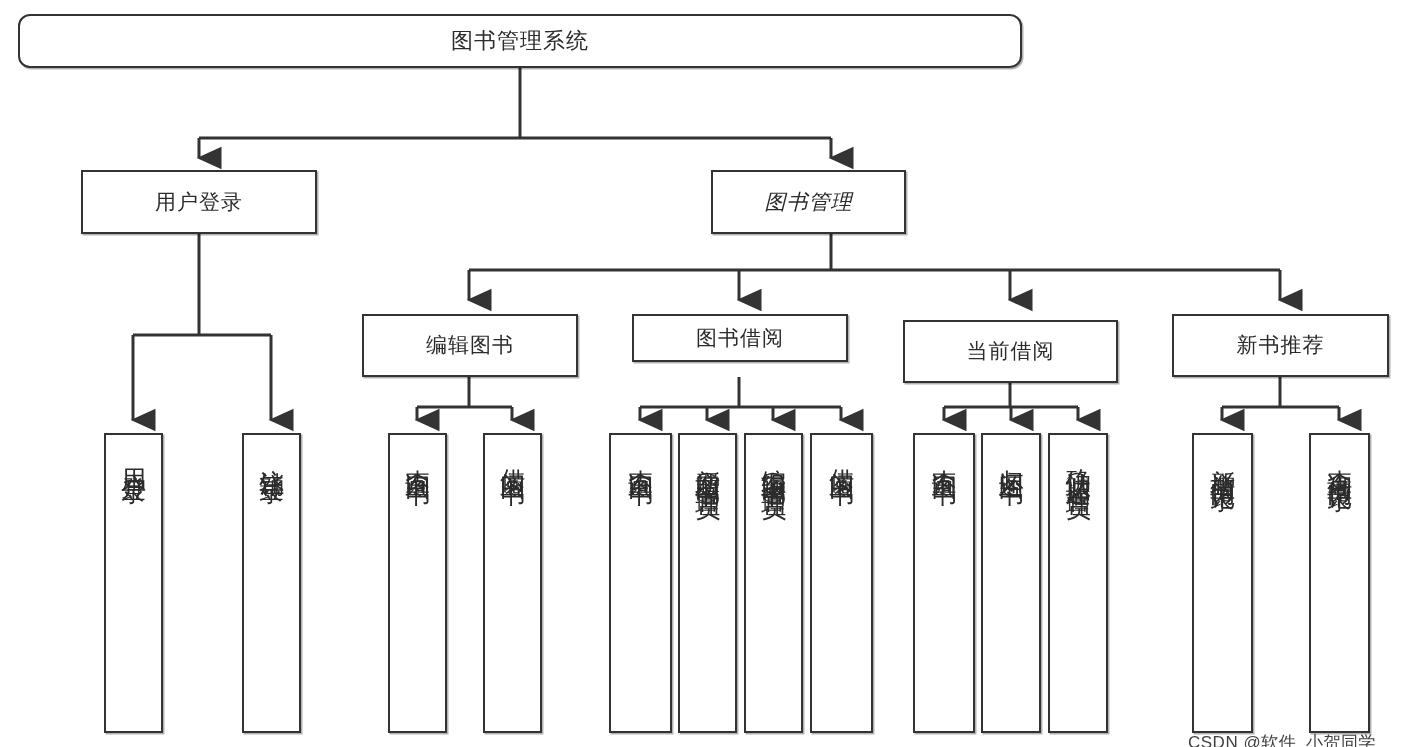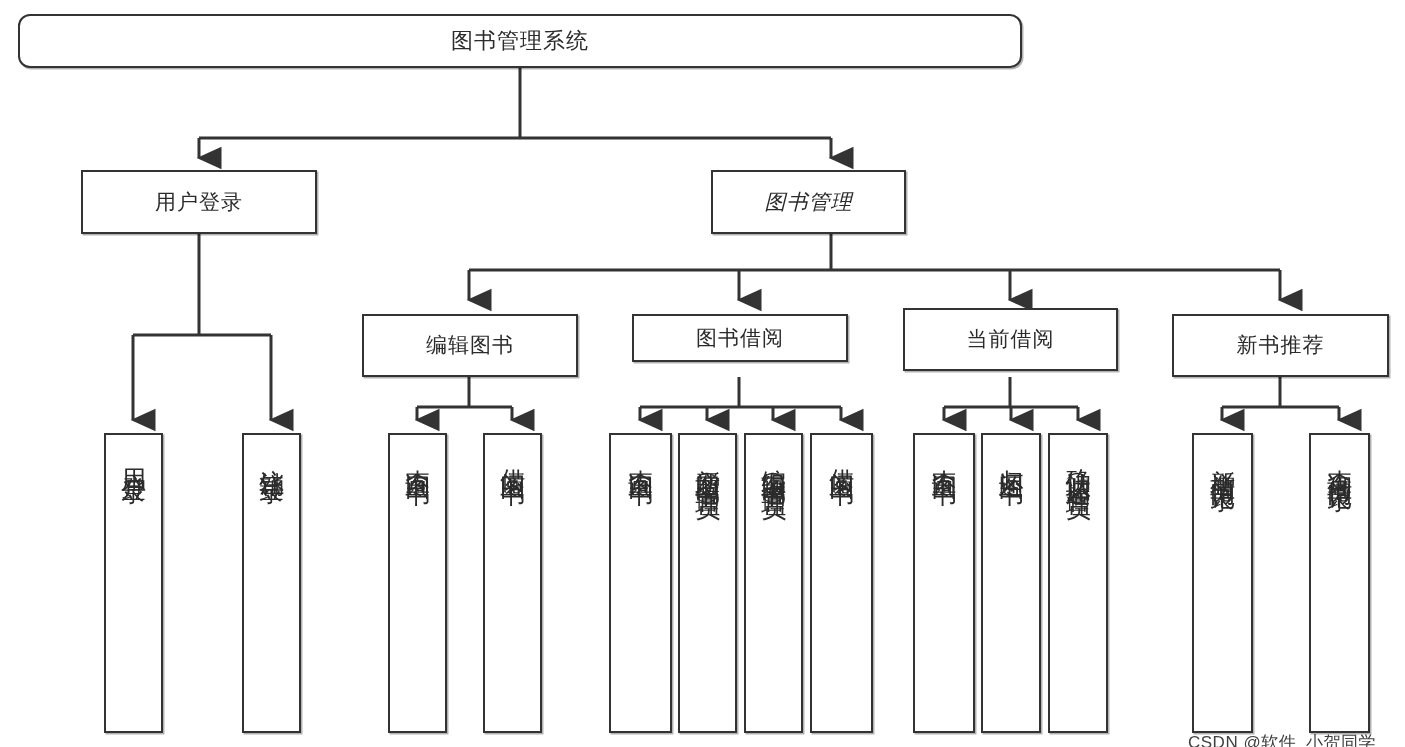--- a/index.html
+++ b/index.html
@@ -134,21 +134,21 @@
   <div class="node horiz" style="left:711px; top:170px; width:195px; height:64px;font-style:italic;">
     <span class="label">图书管理</span>
   </div>
 
   <div class="node horiz" style="left:362px; top:314px; width:216px; height:63px;">
     <span class="label">编辑图书</span>
   </div>
   <div class="node horiz" style="left:632px; top:314px; width:216px; height:48px;">
     <span class="label">图书借阅</span>
   </div>
-  <div class="node horiz" style="left:903px; top:308px; width:215px; height:63px;">
+  <div class="node horiz" style="left:903px; top:320px; width:215px; height:63px;">
     <span class="label">当前借阅</span>
   </div>
   <div class="node horiz" style="left:1172px; top:314px; width:217px; height:63px;">
     <span class="label">新书推荐</span>
   </div>
 
   <div class="node vert" style="left:104px; top:433px; width:59px; height:300px;">
     <span class="label">用户登录</span>
   </div>
   <div class="node vert" style="left:242px; top:433px; width:59px; height:300px;">

